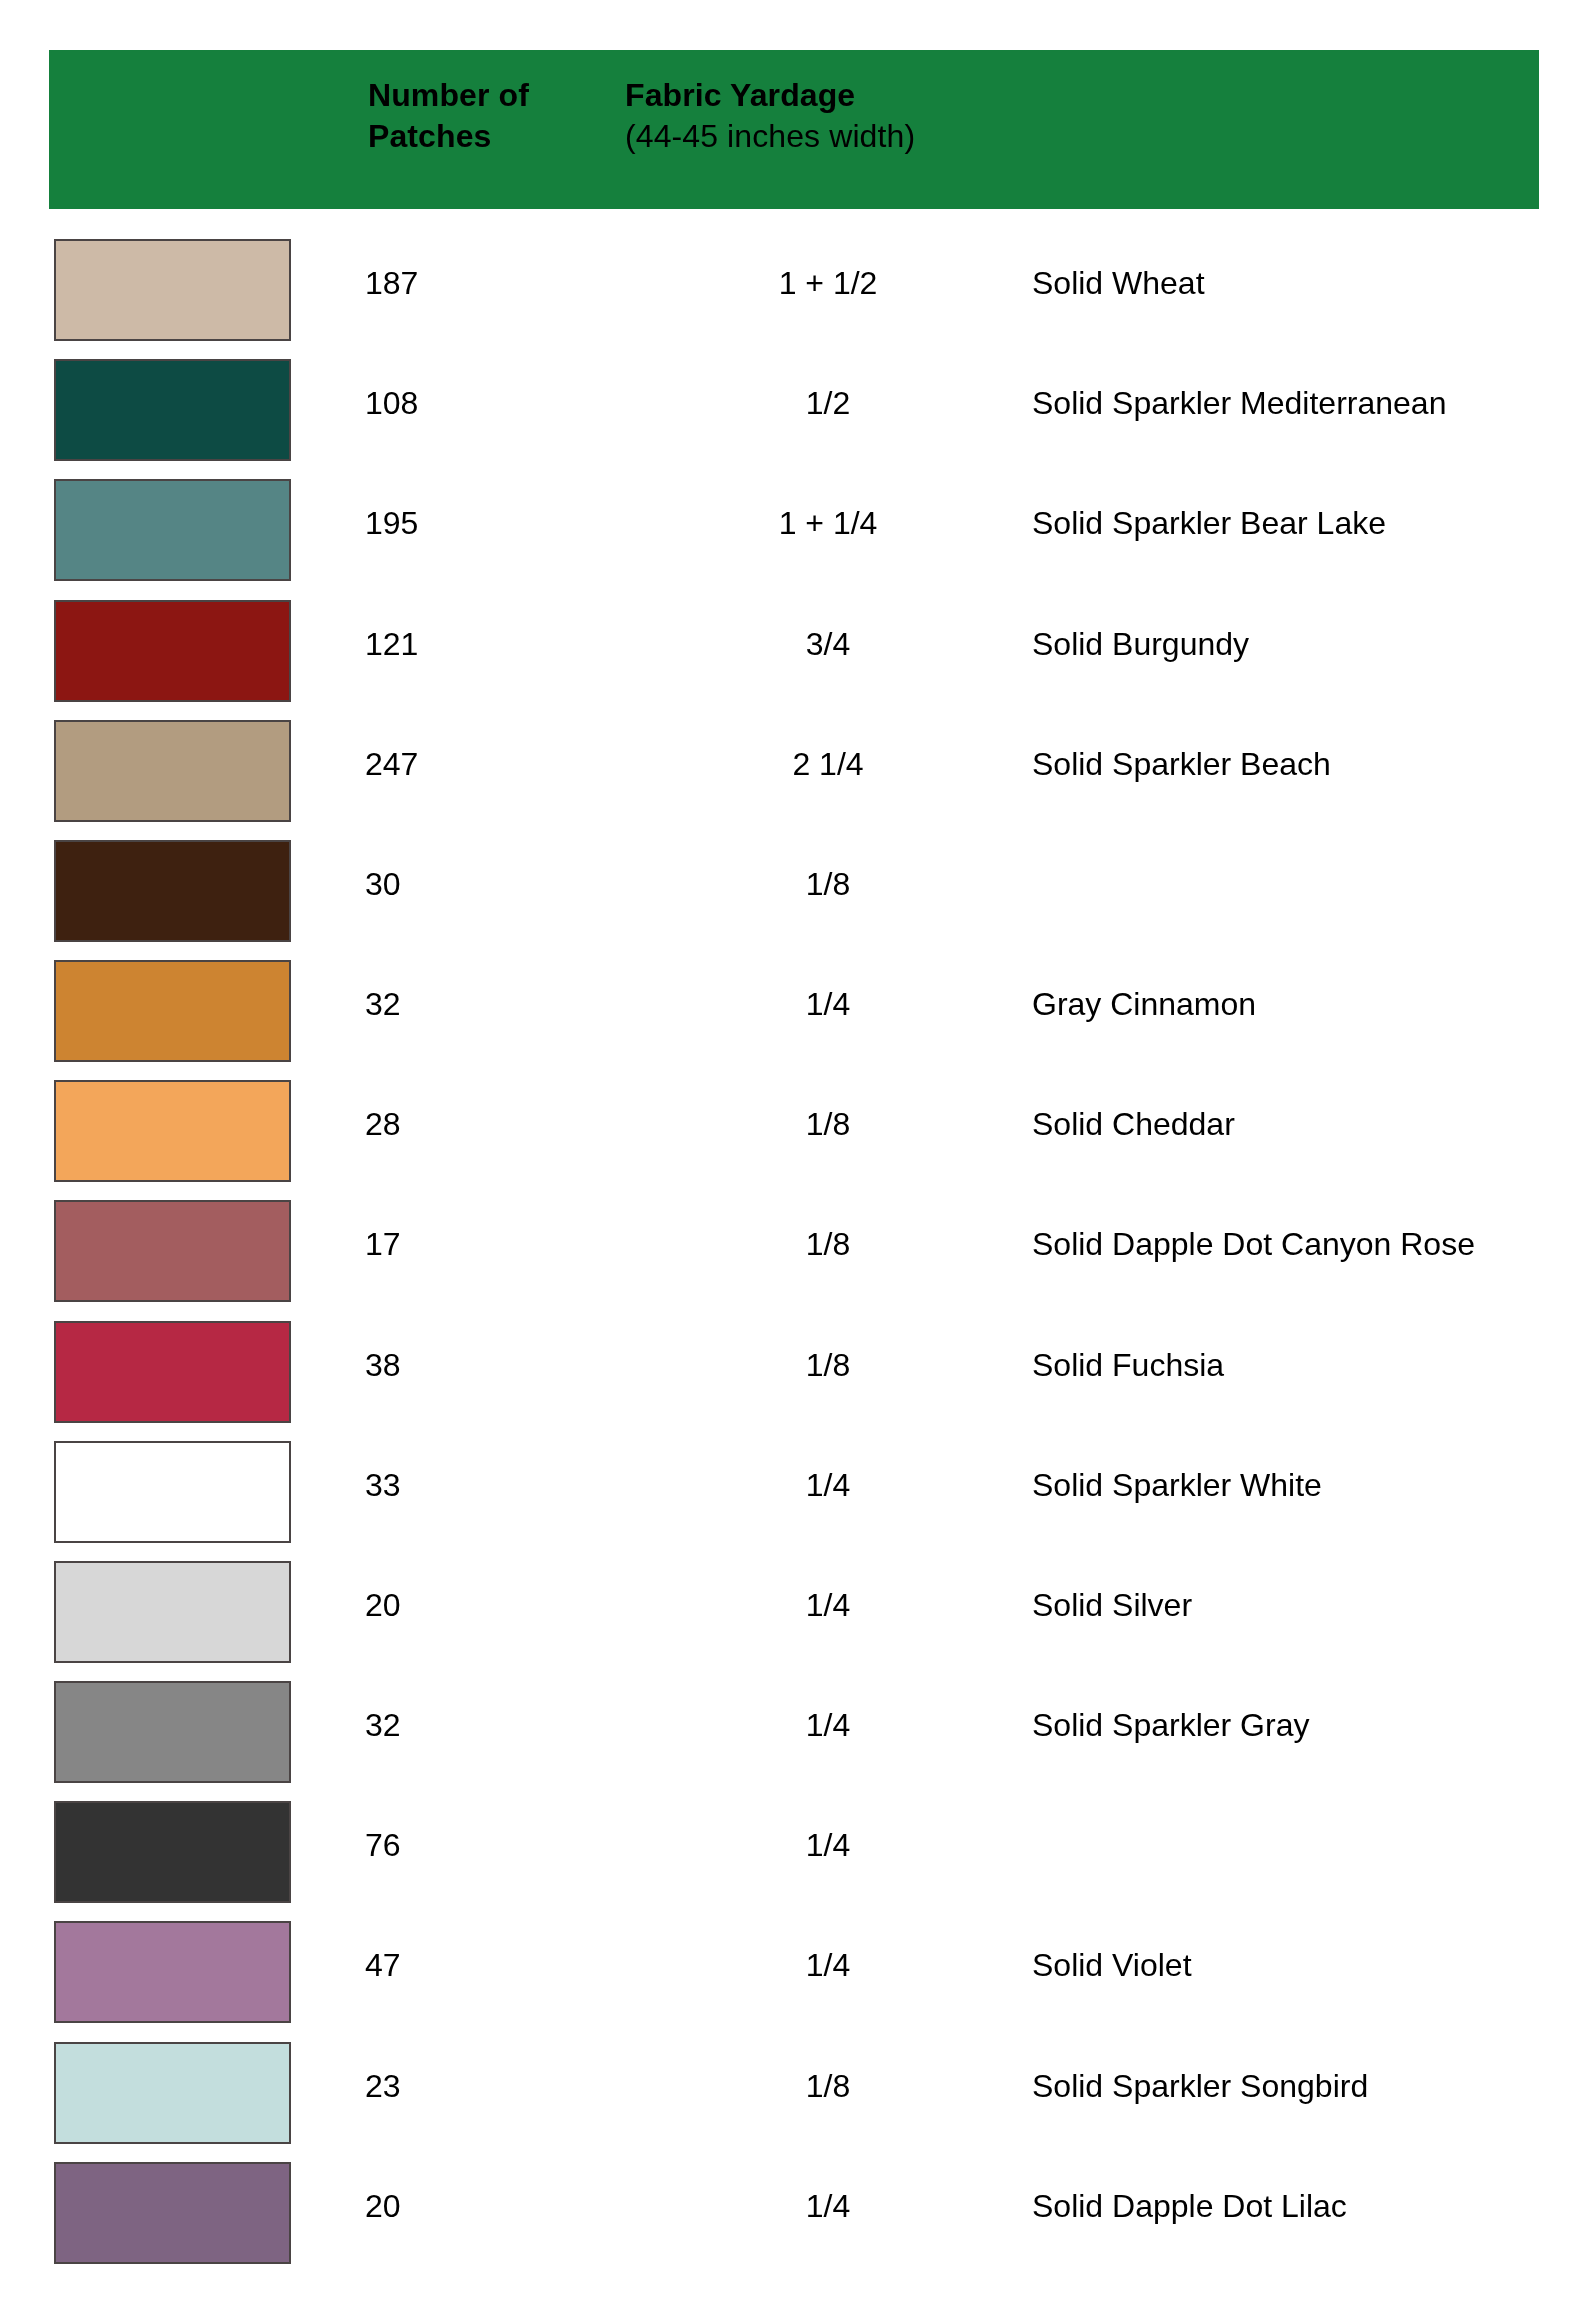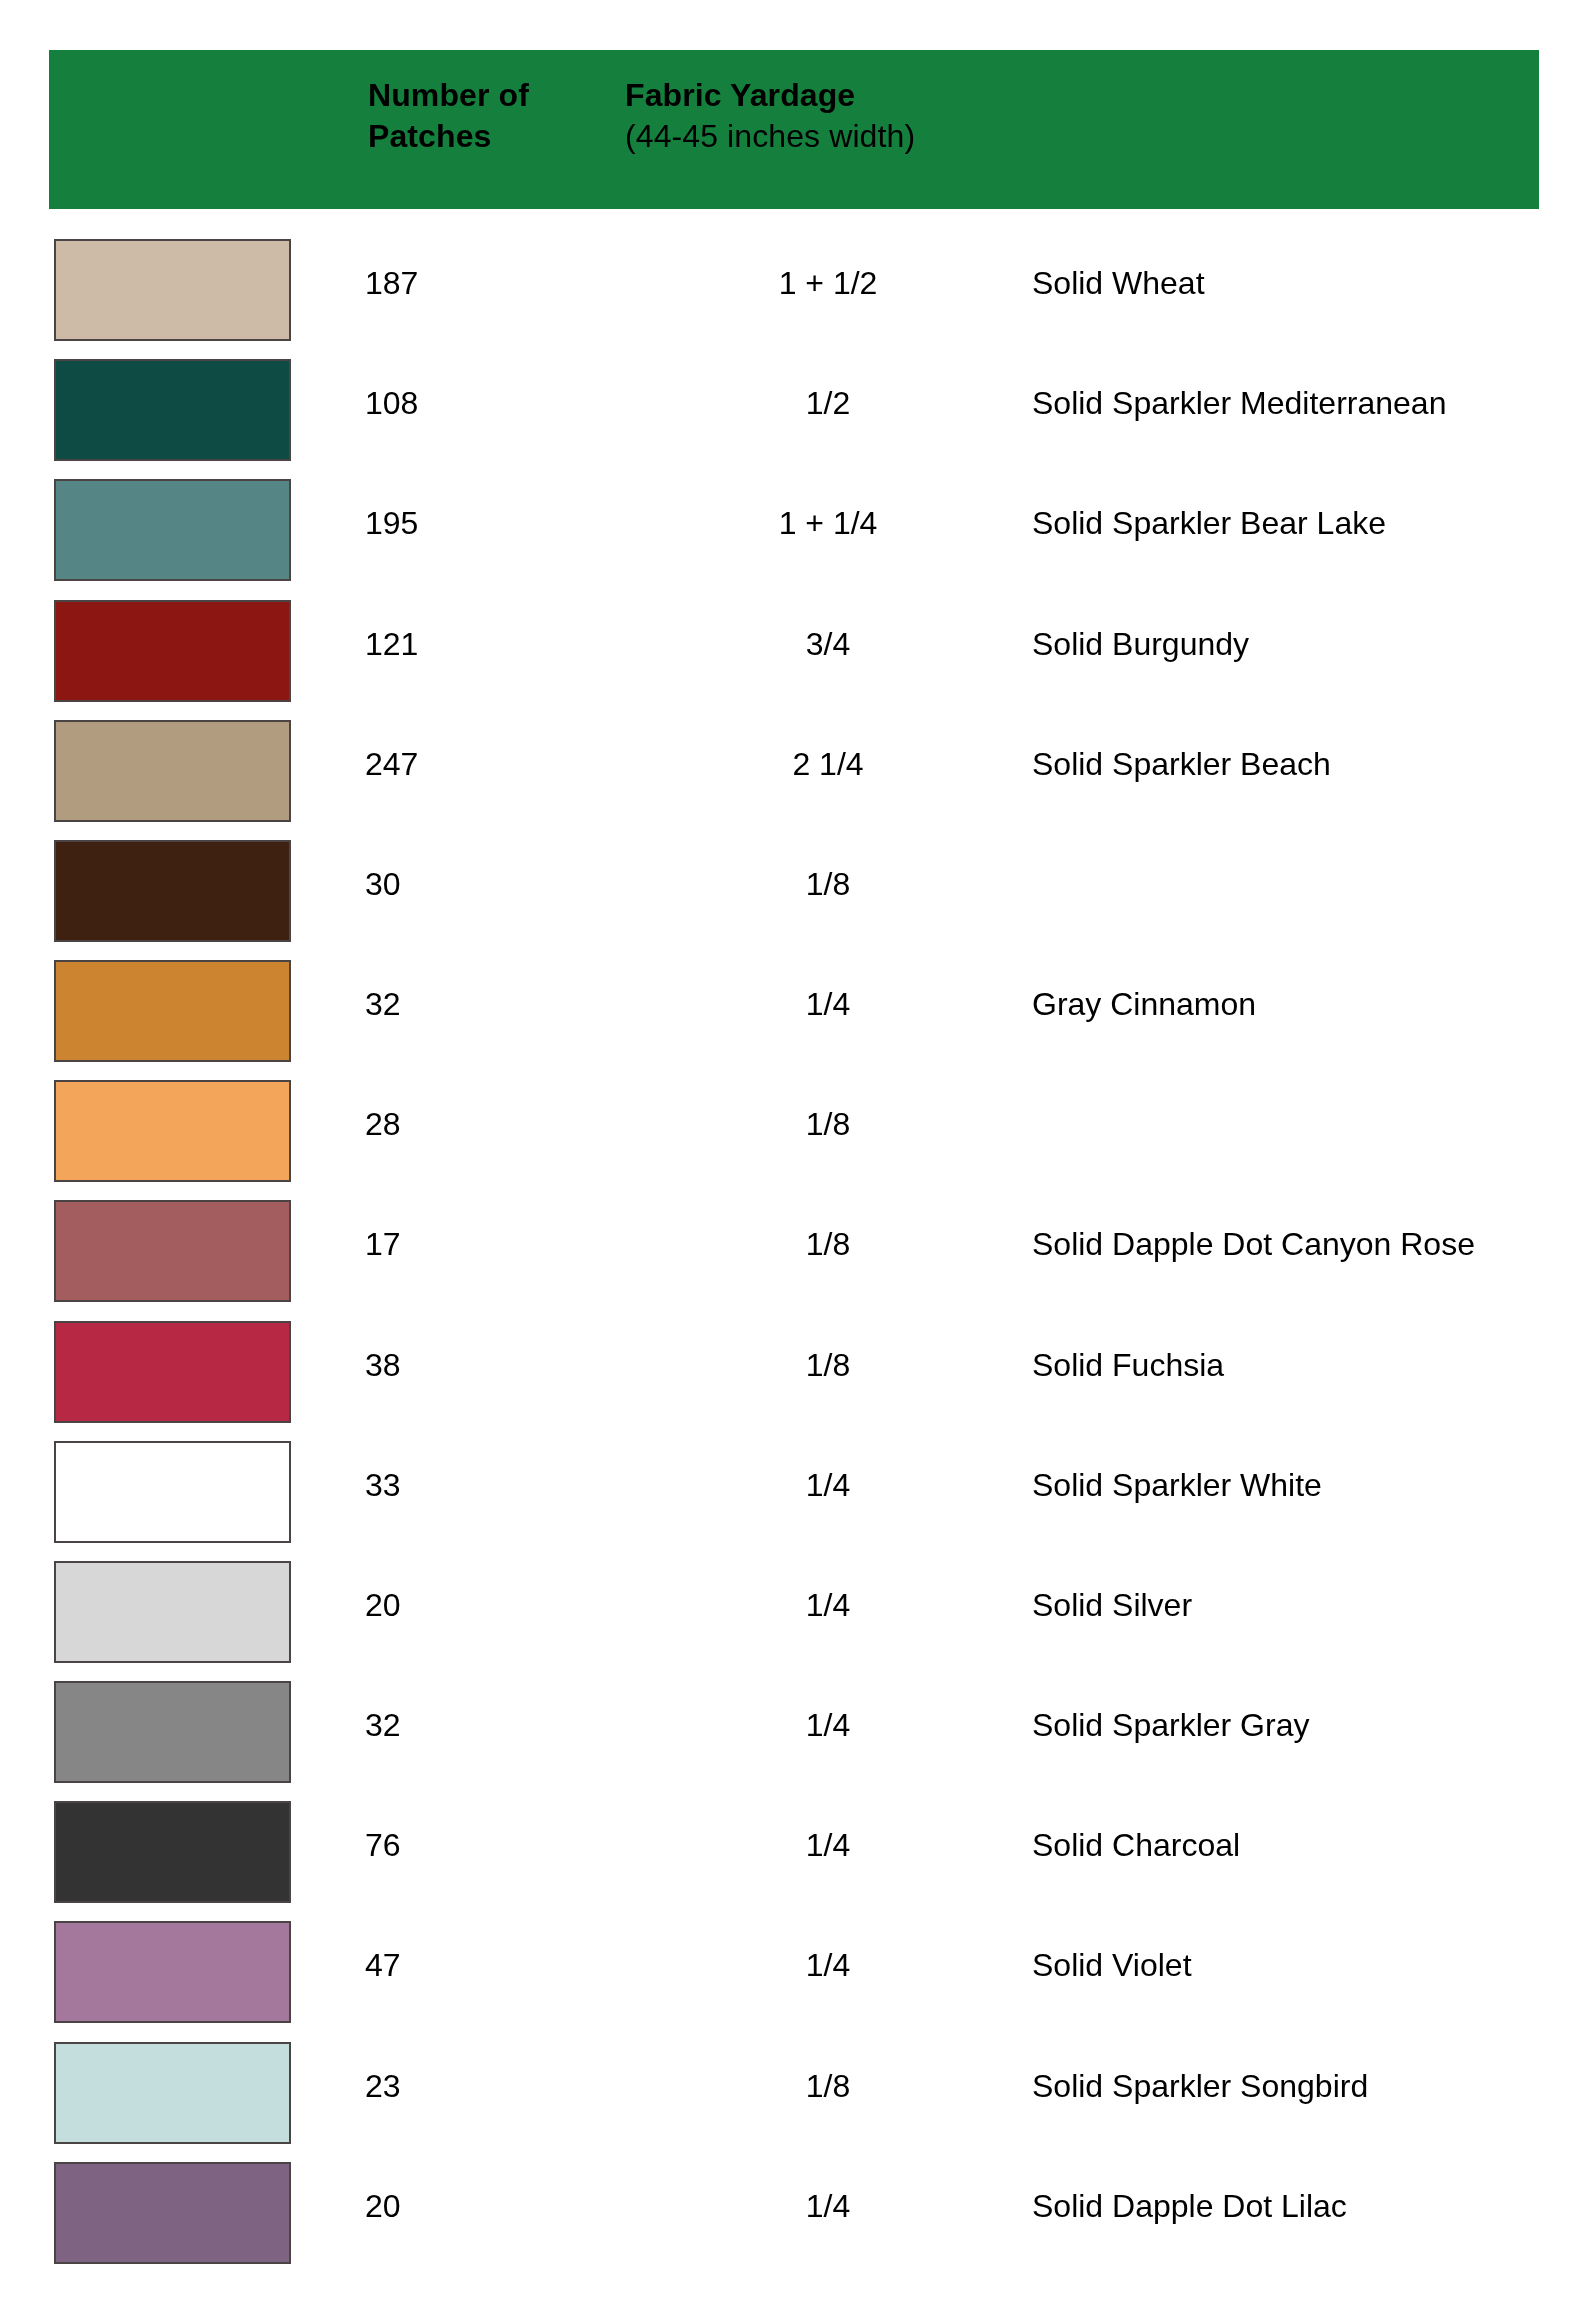--- a/index.html
+++ b/index.html
@@ -148,20 +148,21 @@
       <div class="row" style="top: 960px;">
         <div class="swatch" style="background: rgb(205, 132, 49);"></div>
         <div class="cell-count">32</div>
         <div class="cell-yardage">1/4</div>
         <div class="cell-name">Gray Cinnamon</div>
       </div>
       <div class="row" style="top: 1080px;">
         <div class="swatch" style="background: rgb(243, 166, 90);"></div>
         <div class="cell-count">28</div>
         <div class="cell-yardage">1/8</div>
+        <div class="cell-name">Solid Cheddar</div>
       </div>
       <div class="row" style="top: 1200px;">
         <div class="swatch" style="background: rgb(163, 93, 95);"></div>
         <div class="cell-count">17</div>
         <div class="cell-yardage">1/8</div>
         <div class="cell-name">Solid Dapple Dot Canyon Rose</div>
       </div>
       <div class="row" style="top: 1321px;">
         <div class="swatch" style="background: rgb(182, 40, 68);"></div>
         <div class="cell-count">38</div>
@@ -183,21 +184,20 @@
       <div class="row" style="top: 1681px;">
         <div class="swatch" style="background: rgb(134, 134, 134);"></div>
         <div class="cell-count">32</div>
         <div class="cell-yardage">1/4</div>
         <div class="cell-name">Solid Sparkler Gray</div>
       </div>
       <div class="row" style="top: 1801px; padding-left: 32px;">
         <div class="swatch" style="background: rgb(51, 51, 51);"></div>
         <div class="cell-count">76</div>
         <div class="cell-yardage">1/4</div>
-        <div class="cell-name">Solid Charcoal</div>
       </div>
       <div class="row" style="top: 1921px;">
         <div class="swatch" style="background: rgb(163, 120, 156);"></div>
         <div class="cell-count">47</div>
         <div class="cell-yardage">1/4</div>
         <div class="cell-name">Solid Violet</div>
       </div>
       <div class="row" style="top: 2042px;">
         <div class="swatch" style="background: rgb(195, 222, 221);"></div>
         <div class="cell-count">23</div>

